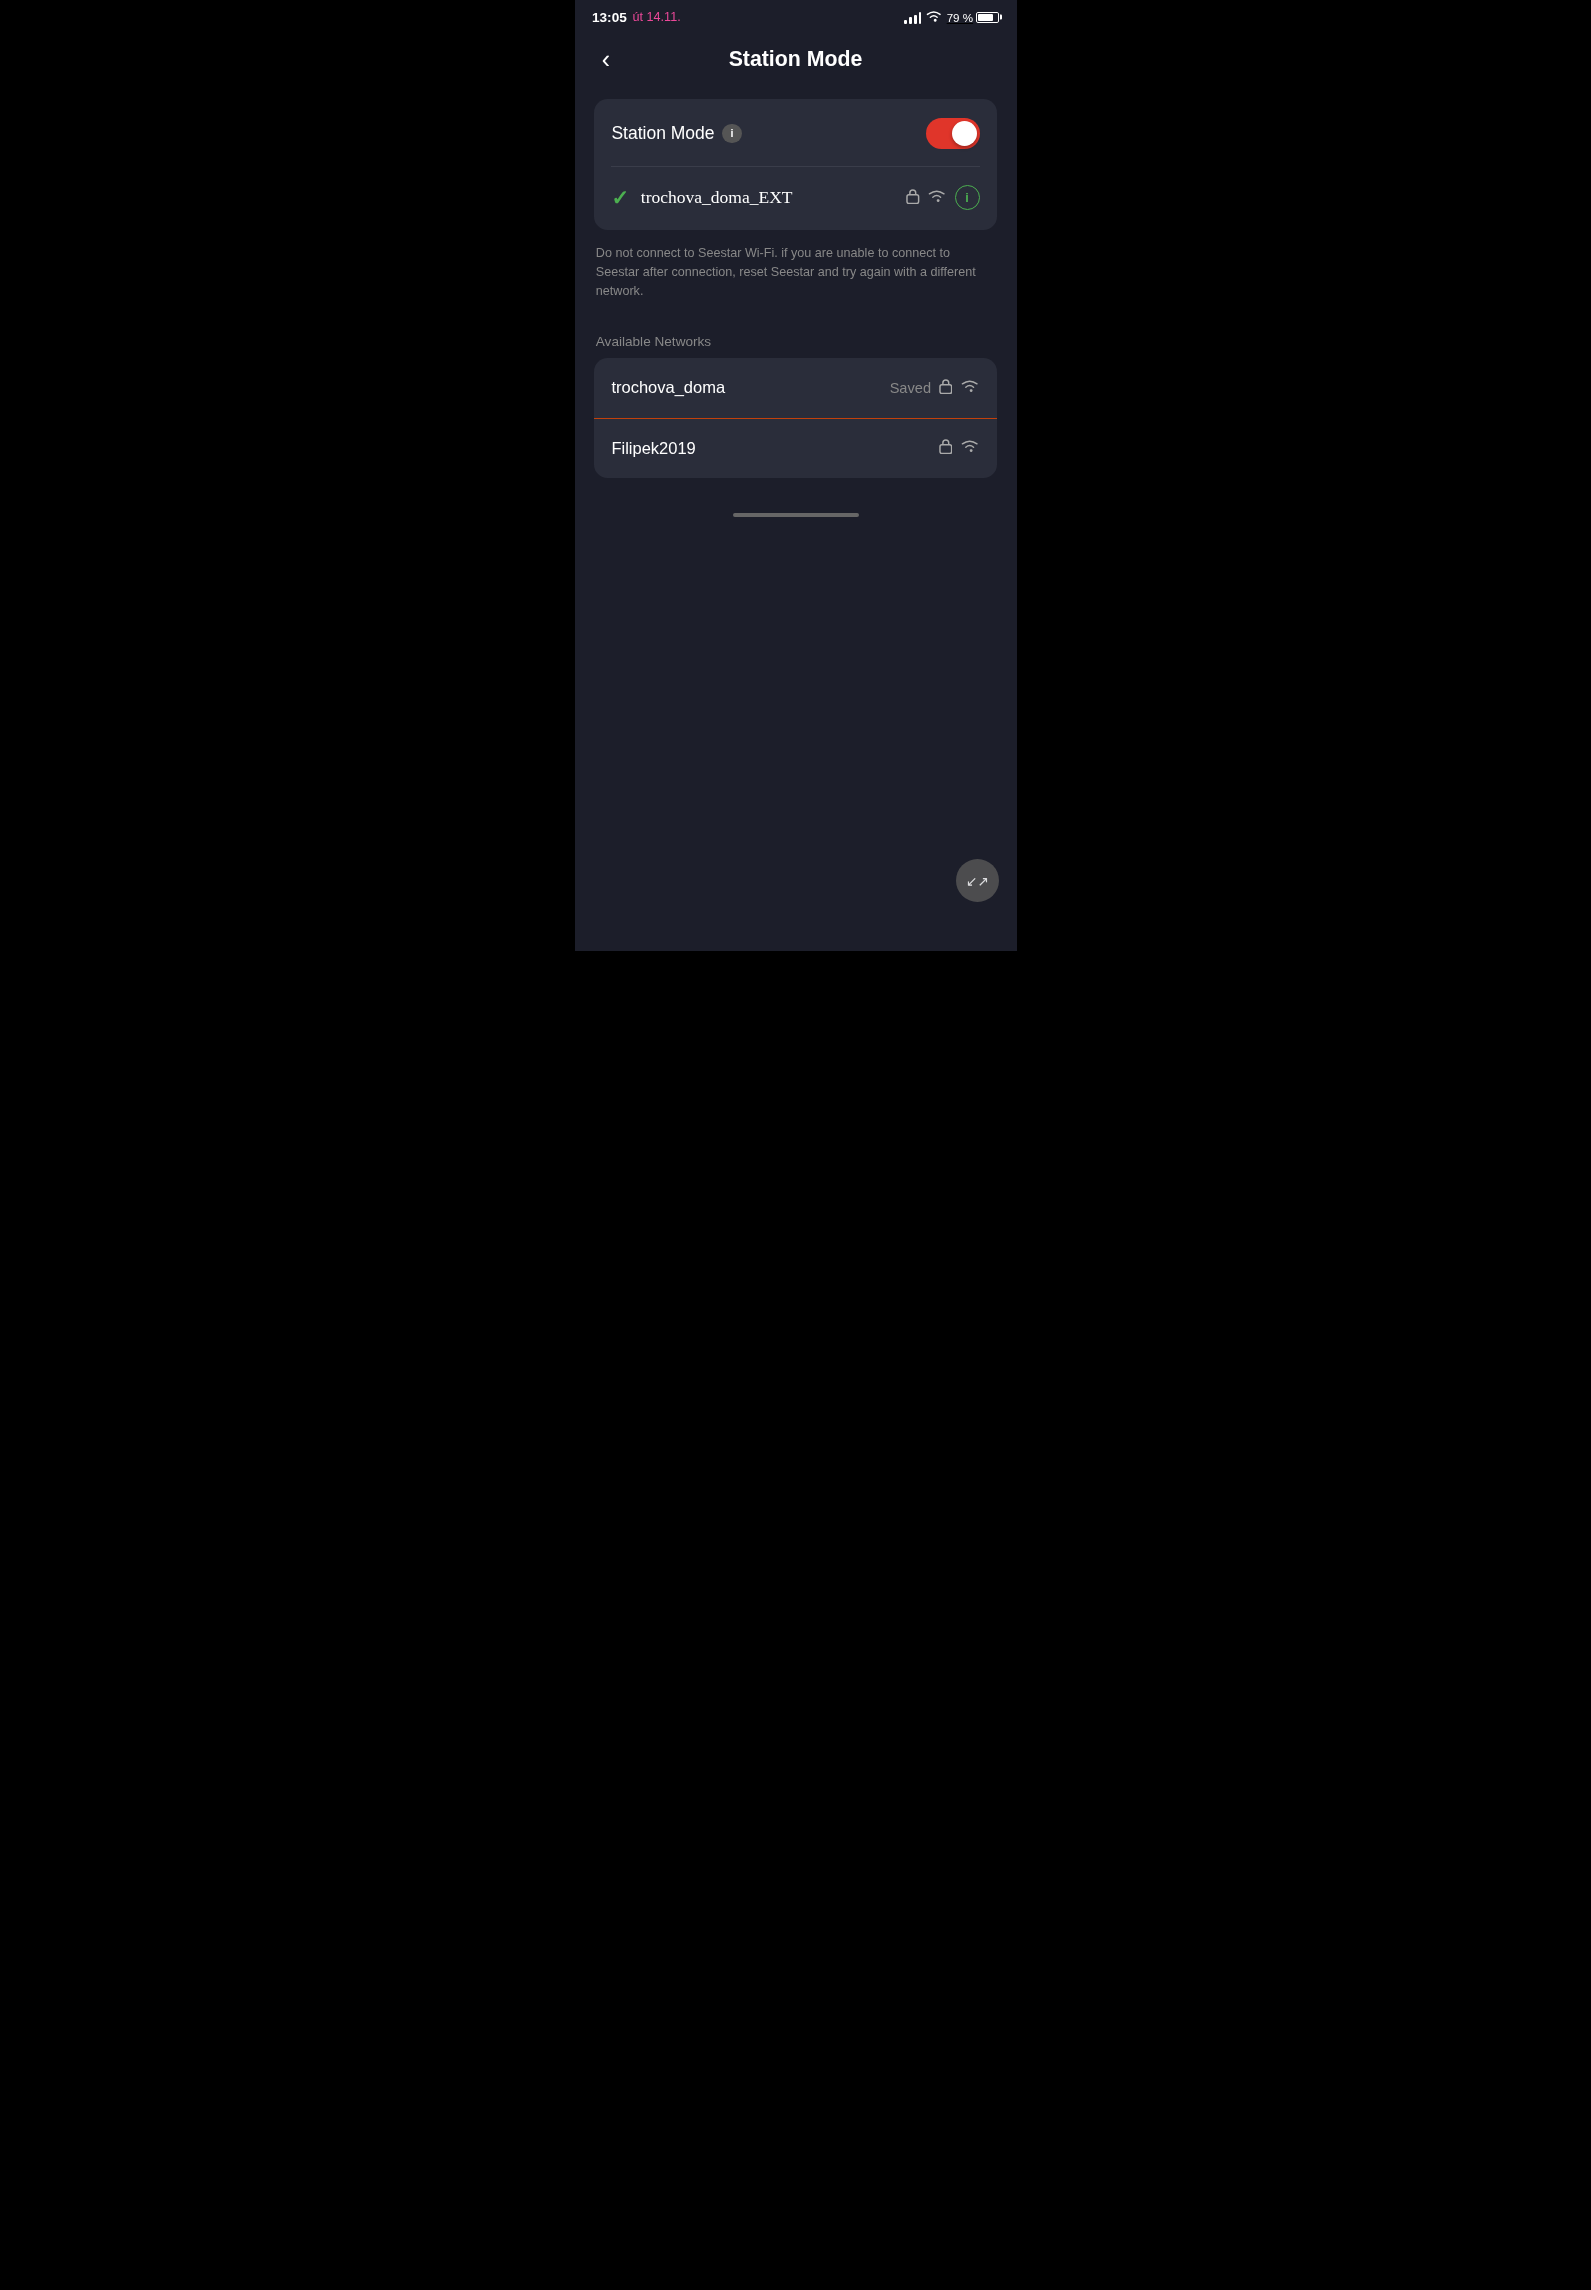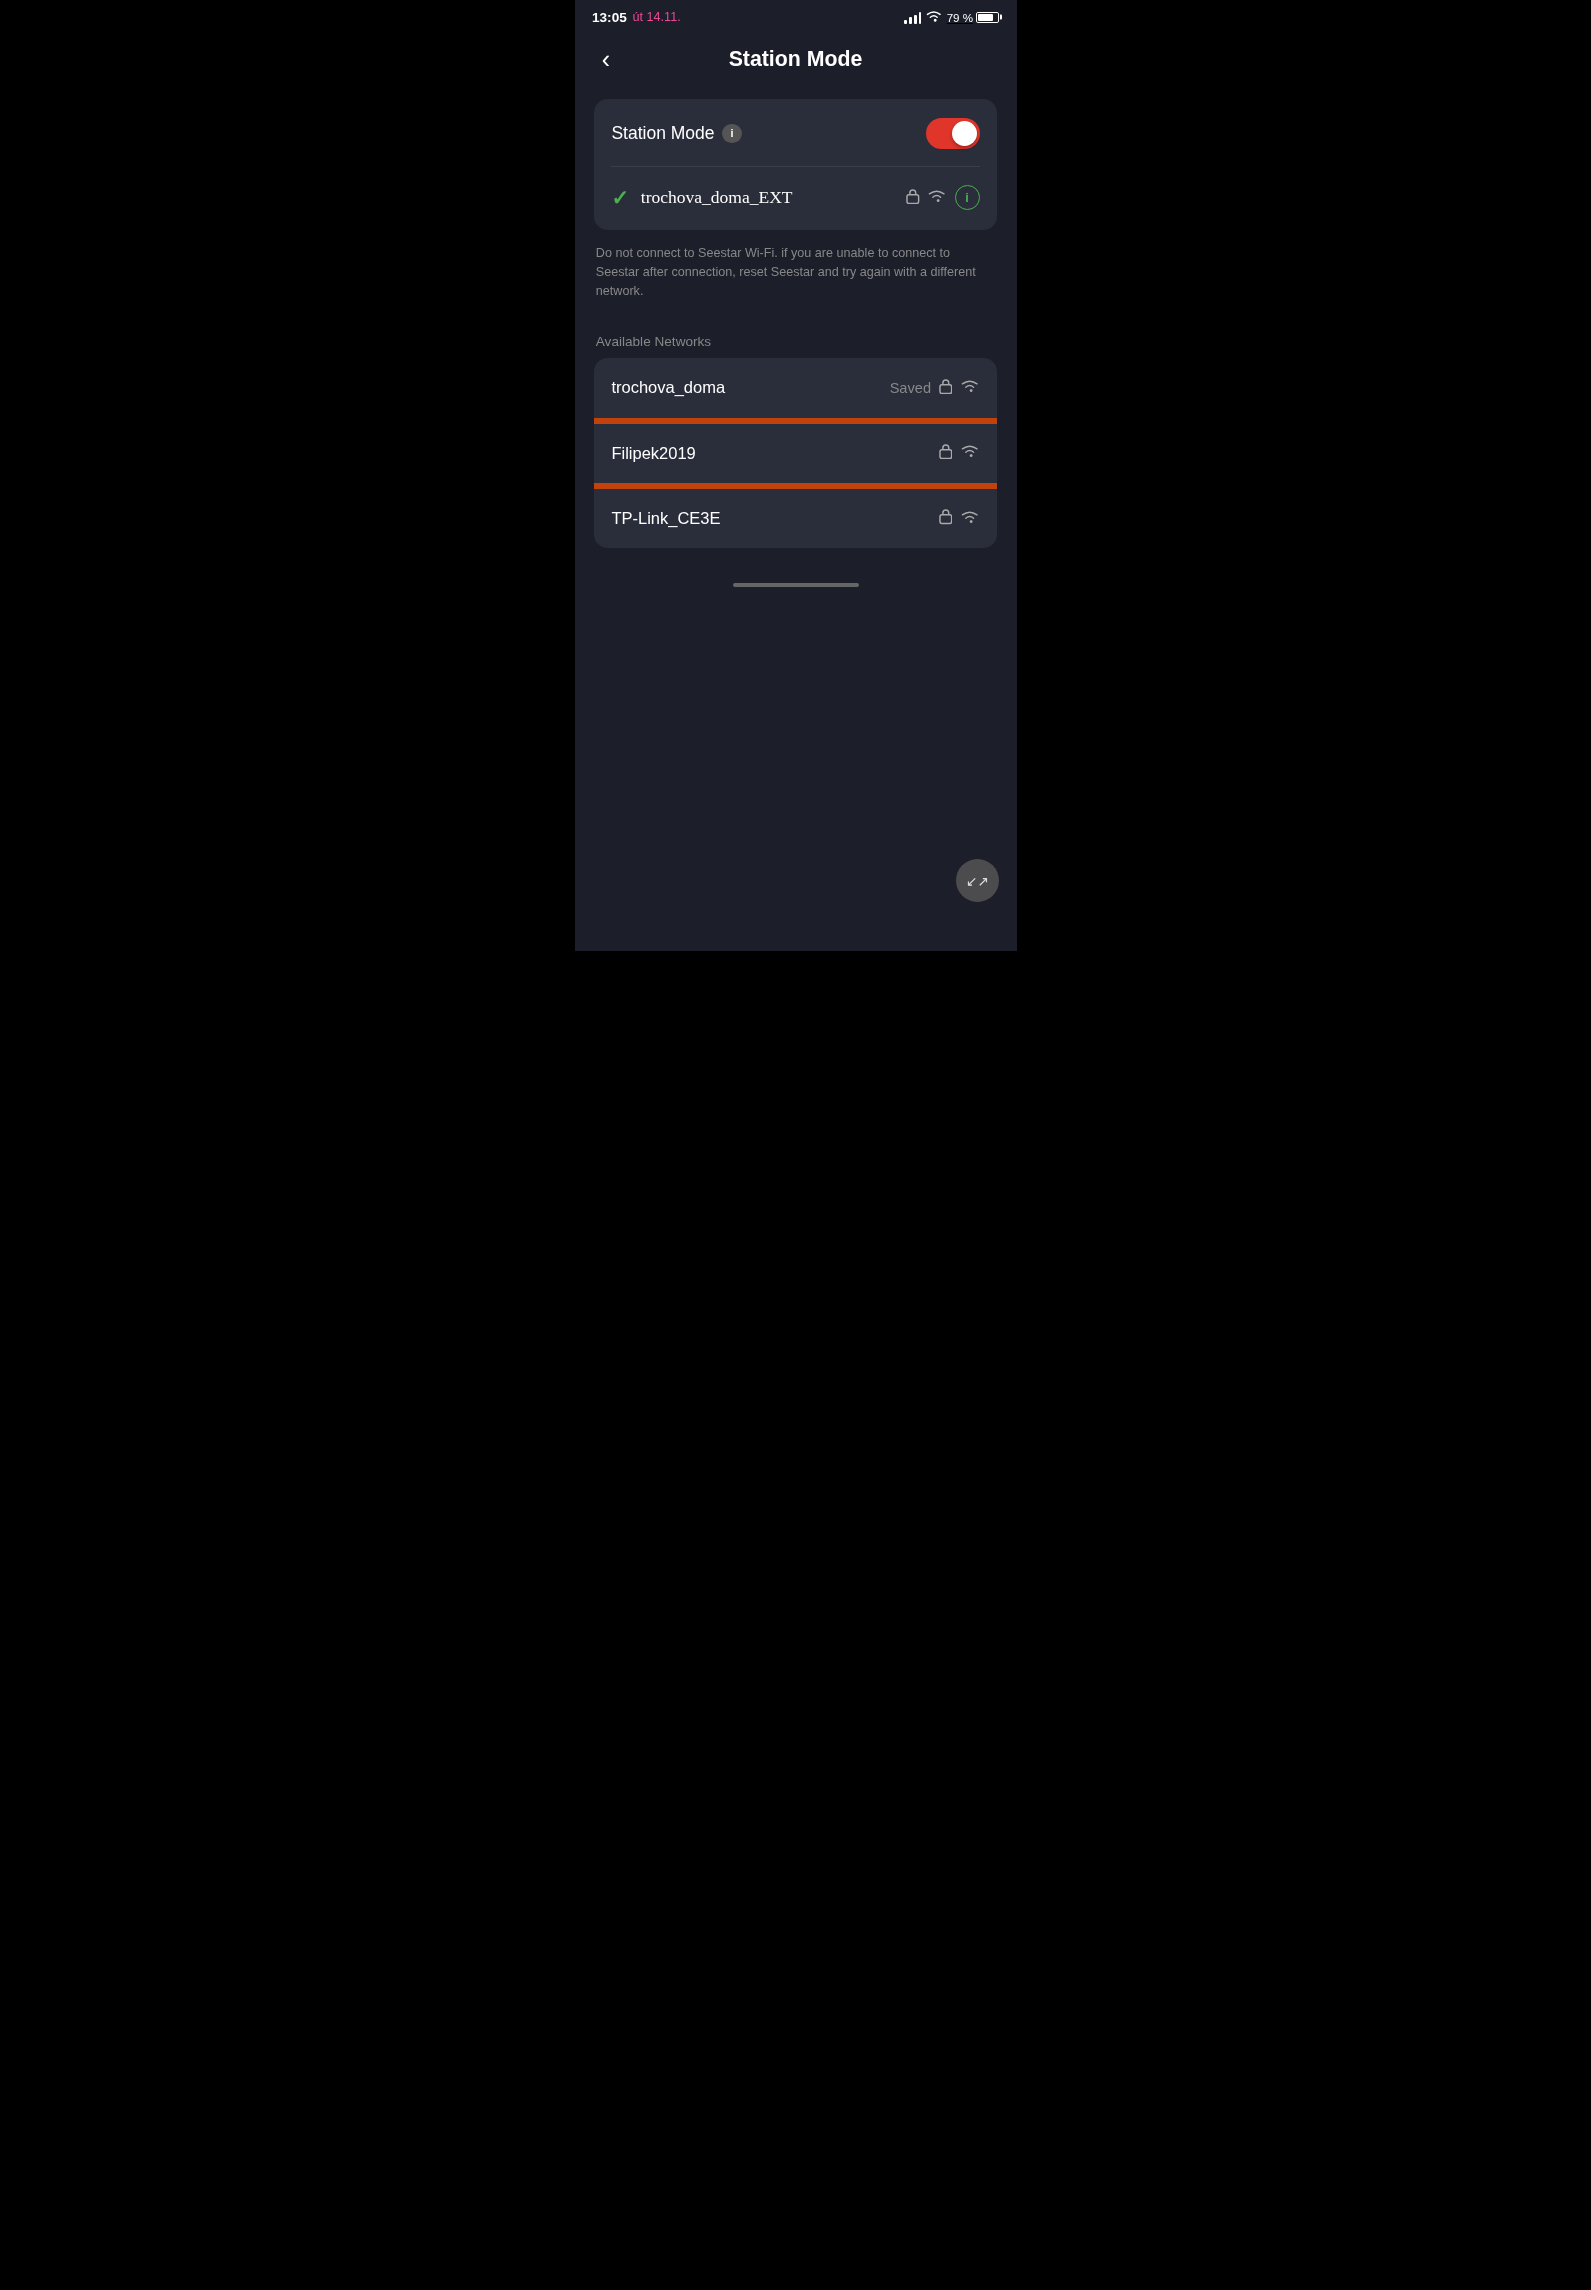--- a/index.html
+++ b/index.html
@@ -283,21 +283,21 @@
       background: #2a2d3a;
       border-radius: 13.6px;
       overflow: hidden;
     }
 
     .network-item {
       display: flex;
       align-items: center;
       justify-content: space-between;
       padding: 19.4px 17.5px;
-      border-bottom: 6px solid #c2410c;
+      border-bottom: 1px solid #c2410c;
       cursor: pointer;
     }
 
     .network-item:last-child {
       border-bottom: none;
     }
 
     .network-name {
       color: #fff;
       font-size: 16.5px;
@@ -463,38 +463,20 @@
           <span>
             <svg width="19.4" height="15.5" viewBox="0 0 20 16">
               <path d="M10 13a1.5 1.5 0 1 1 0 .01Z" fill="#aaa"></path>
               <path d="M6 9.5 Q10 6 14 9.5" stroke="#aaa" stroke-width="1.5" fill="none" stroke-linecap="round"></path>
               <path d="M2.5 6 Q10 0.5 17.5 6" stroke="#aaa" stroke-width="1.5" fill="none" stroke-linecap="round"></path>
             </svg>
           </span>
         </div>
       </div>
 
-      <div class="network-item">
-        <span class="network-name">TP-Link_CE3E</span>
-        <div class="network-right">
-          <span>
-            <svg width="13.6" height="16.5" viewBox="0 0 14 17" fill="none">
-              <rect x="1" y="7" width="12" height="9" rx="2" stroke="#aaa" stroke-width="1.5"></rect>
-              <path d="M4 7V5a3 3 0 0 1 6 0v2" stroke="#aaa" stroke-width="1.5" fill="none"></path>
-            </svg>
-          </span>
-          <span>
-            <svg width="19.4" height="15.5" viewBox="0 0 20 16">
-              <path d="M10 13a1.5 1.5 0 1 1 0 .01Z" fill="#aaa"></path>
-              <path d="M6 9.5 Q10 6 14 9.5" stroke="#aaa" stroke-width="1.5" fill="none" stroke-linecap="round"></path>
-              <path d="M2.5 6 Q10 0.5 17.5 6" stroke="#aaa" stroke-width="1.5" fill="none" stroke-linecap="round"></path>
-            </svg>
-          </span>
-        </div>
-      </div>
 
     </div>
 
   </div>
 
   <div class="floating-btn">
     <span class="floating-btn-icon">↙↗</span>
   </div>
 
   <div class="home-indicator"></div>

